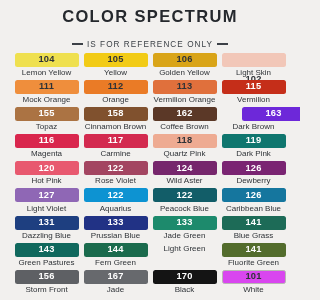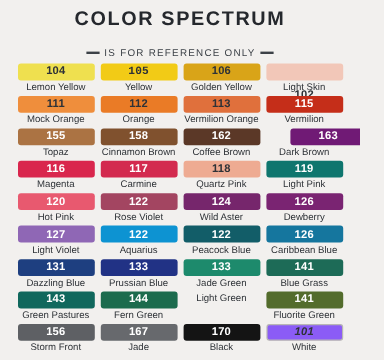--- a/index.html
+++ b/index.html
@@ -116,21 +116,21 @@
   <div id="grid">
       <div class="grid-row">
         <div class="cell">
           <div class="swatch" style="background: rgb(239, 224, 79);">
             <span class="code" style="color: rgb(46, 50, 55);">104</span>
           </div>
           <div class="cname">Lemon Yellow</div>
         </div>
         <div class="cell">
           <div class="swatch" style="background: rgb(242, 203, 22);">
-            <span class="code" style="color: rgb(46, 50, 55); font-family: Liberation Mono, monospace;">105</span>
+            <span class="code" style="color: rgb(46, 50, 55);">105</span>
           </div>
           <div class="cname">Yellow</div>
         </div>
         <div class="cell">
           <div class="swatch" style="background: rgb(217, 164, 24);">
             <span class="code" style="color: rgb(46, 50, 55);">106</span>
           </div>
           <div class="cname">Golden Yellow</div>
         </div>
         <div class="cell">
@@ -179,21 +179,21 @@
           </div>
           <div class="cname">Cinnamon Brown</div>
         </div>
         <div class="cell">
           <div class="swatch" style="background: rgb(91, 56, 39);">
             <span class="code" style="color: rgb(255, 255, 255);">162</span>
           </div>
           <div class="cname">Coffee Brown</div>
         </div>
         <div class="cell">
-          <div class="swatch" style="background: #701a75; margin-left: 40px;">
+          <div class="swatch" style="background: #6d28d9; margin-left: 40px;">
             <span class="code" style="color: rgb(255, 255, 255);">163</span>
           </div>
           <div class="cname">Dark Brown</div>
         </div>
       </div>
       <div class="grid-row">
         <div class="cell">
           <div class="swatch" style="background: rgb(217, 38, 77);">
             <span class="code" style="color: rgb(255, 255, 255);">116</span>
           </div>
@@ -208,21 +208,21 @@
         <div class="cell">
           <div class="swatch" style="background: rgb(238, 171, 146);">
             <span class="code" style="color: rgb(46, 50, 55);">118</span>
           </div>
           <div class="cname">Quartz Pink</div>
         </div>
         <div class="cell">
           <div class="swatch" style="background: #0f766e;">
             <span class="code" style="color: rgb(255, 255, 255);">119</span>
           </div>
-          <div class="cname">Light Pink</div>
+          <div class="cname">Dark Pink</div>
         </div>
       </div>
       <div class="grid-row">
         <div class="cell">
           <div class="swatch" style="background: rgb(232, 89, 111);">
             <span class="code" style="color: rgb(255, 255, 255);">120</span>
           </div>
           <div class="cname">Hot Pink</div>
         </div>
         <div class="cell">
@@ -332,21 +332,21 @@
           </div>
           <div class="cname">Jade</div>
         </div>
         <div class="cell">
           <div class="swatch" style="background: rgb(20, 20, 20);">
             <span class="code" style="color: rgb(255, 255, 255);">170</span>
           </div>
           <div class="cname">Black</div>
         </div>
         <div class="cell">
-          <div class="swatch" style="background: #8b5cf6; border: 1px solid rgb(185, 183, 180); font-style: italic;">
+          <div class="swatch" style="background: #d946ef; border: 1px solid rgb(185, 183, 180);">
             <span class="code" style="color: rgb(46, 50, 55);">101</span>
           </div>
           <div class="cname">White</div>
         </div>
       </div>
     </div>
 
 </div>
 
 </body></html>

